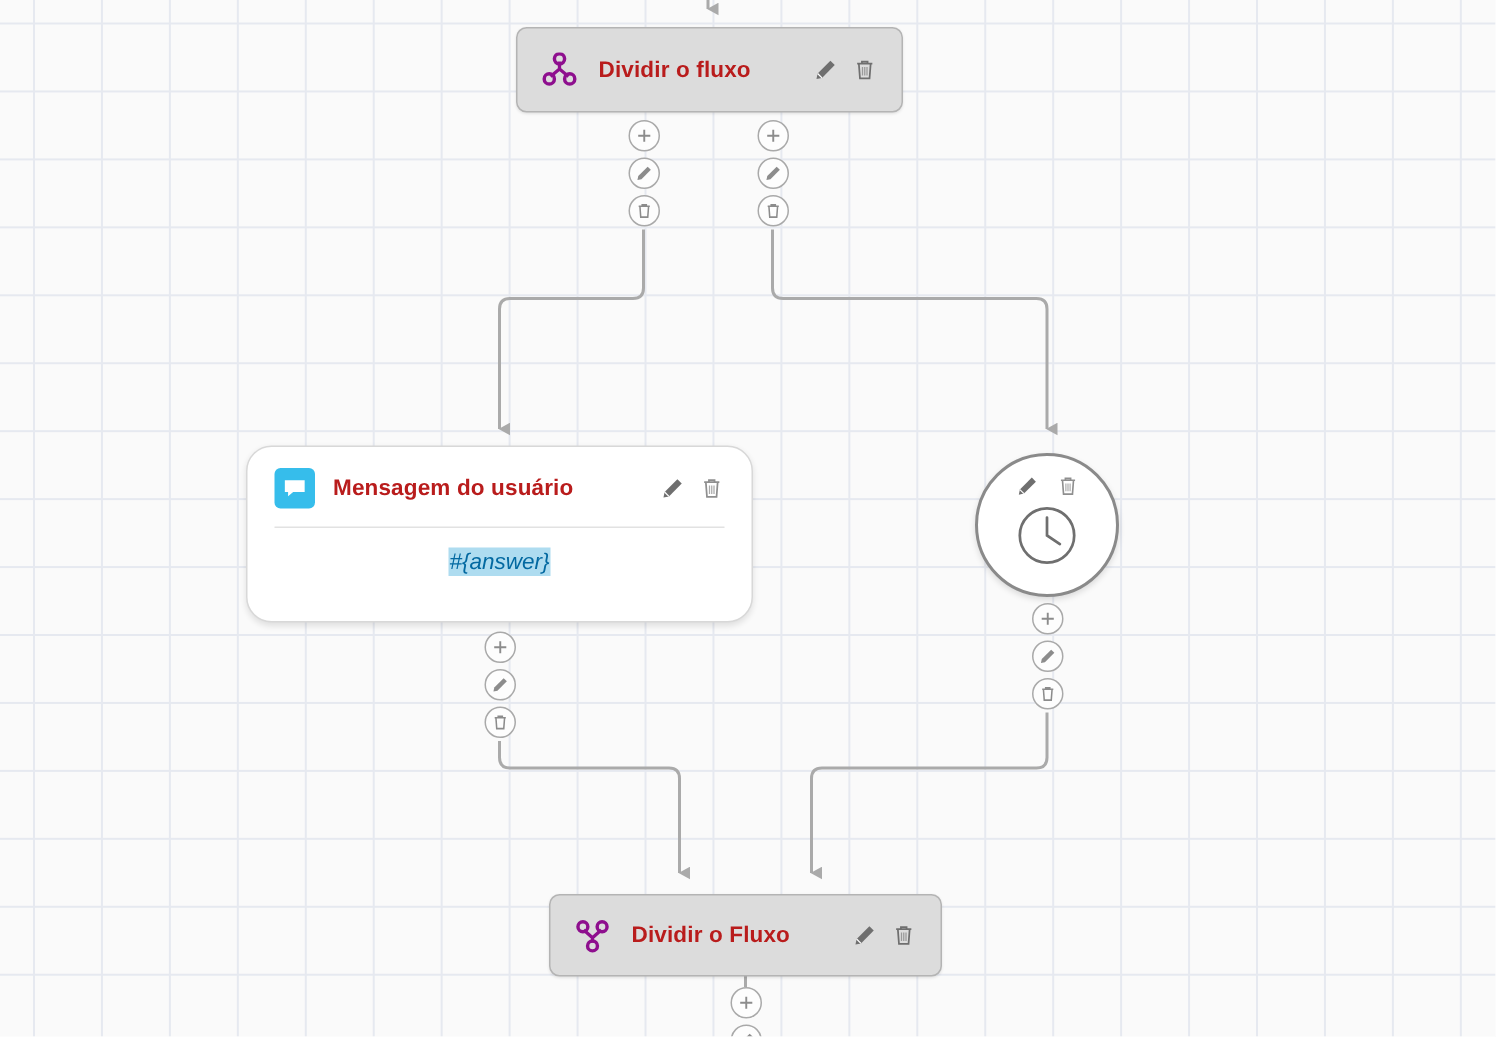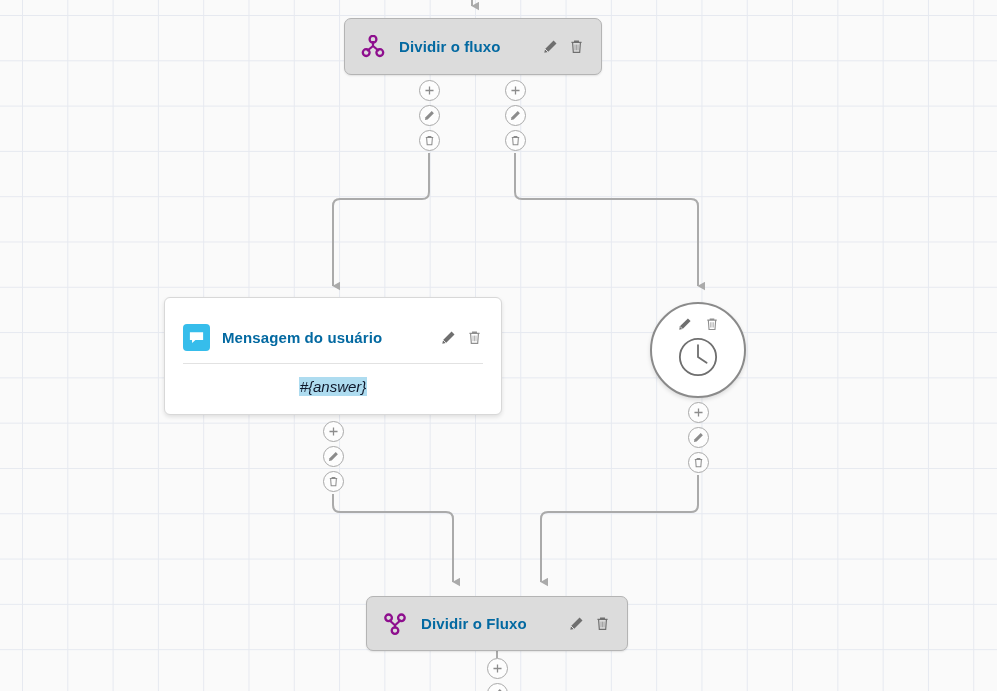--- a/index.html
+++ b/index.html
@@ -43,41 +43,40 @@
     border: 1px solid #b4b4b4;
     border-radius: 7px;
     display: flex;
     align-items: center;
     box-shadow: 0 1px 2px rgba(0,0,0,0.10);
   }
 
   .node-white {
     background: #ffffff;
     border: 1px solid #d8d8d8;
-    border-radius: 6px;
+    border-radius: 17px;
     box-shadow: 0 2px 4px rgba(0,0,0,0.11);
     display: flex;
     flex-direction: column;
-    justify-content: flex-end;
   }
 
   .node-circle {
     background: #ffffff;
     border: 2px solid #8a8a8a;
     border-radius: 50%;
     box-shadow: 0 2px 4px rgba(0,0,0,0.13);
     display: flex;
     flex-direction: column;
     align-items: center;
   }
 
   .node-title {
     font-size: 15px;
     font-weight: bold;
-    color: #0369a1;
+    color: #b91c1c;
     letter-spacing: 0.1px;
     white-space: nowrap;
   }
 
   .node-head {
     display: flex;
     align-items: center;
     padding: 0 16px;
     height: 100%;
     width: 100%;
@@ -135,21 +134,21 @@
 
   .msg-body {
     padding: 14px 18px 18px 18px;
     text-align: center;
   }
 
   .msg-var {
     font-family: "Liberation Sans", sans-serif;
     font-style: italic;
     font-size: 15px;
-    color: #0f172a;
+    color: #0369a1;
     background: #aedcf0;
     padding: 1px 1px;
   }
 
   
   .btn-stack {
     position: absolute;
     display: flex;
     flex-direction: column;
     align-items: center;

